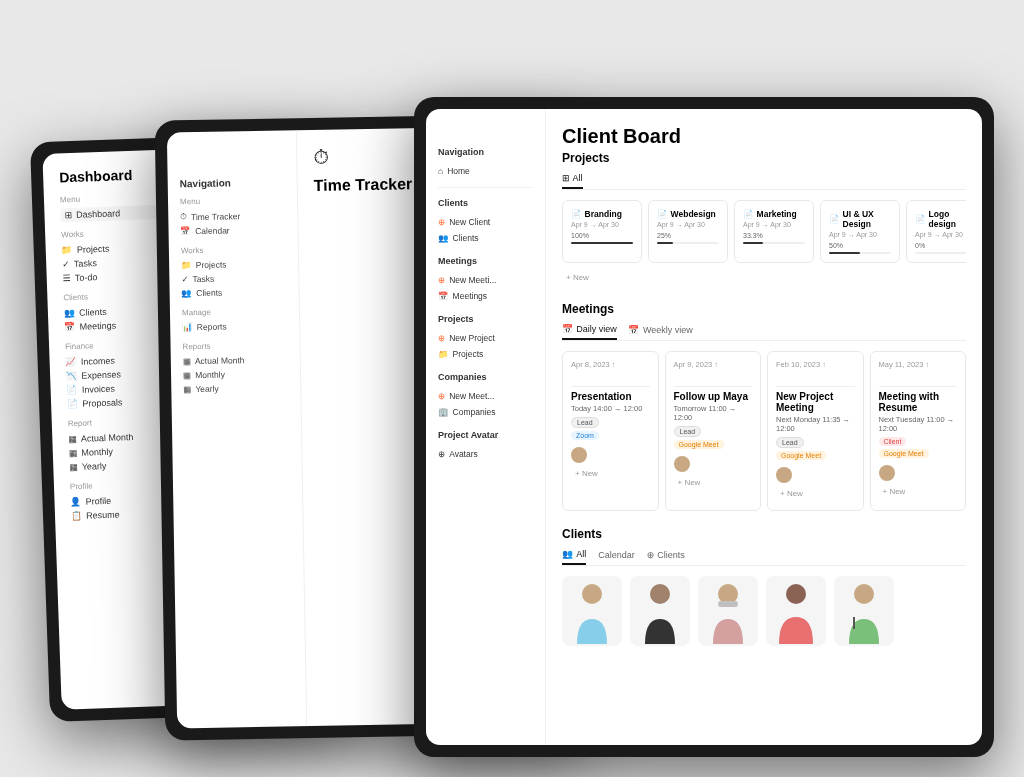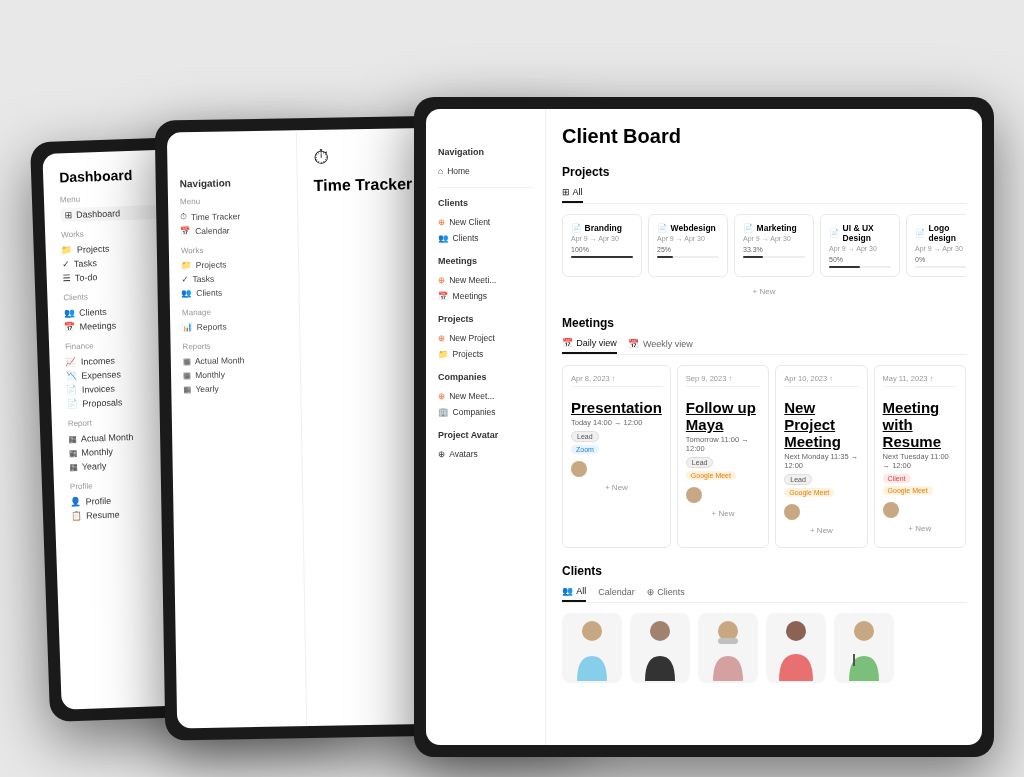--- a/index.html
+++ b/index.html
@@ -156,21 +156,21 @@
     }
     .cb-main {
       flex: 1;
       padding: 16px;
       overflow-y: auto;
       overflow-x: hidden;
     }
     .cb-title {
       font-size: 20px;
       font-weight: 700;
-      margin-bottom: 17px;
+      margin-bottom: 3px;
     }
     .cb-nav-title {
       font-size: 9px;
       font-weight: 700;
       color: #333;
       margin-bottom: 6px;
       margin-top: 10px;
     }
     .cb-nav-item {
       display: flex;
@@ -252,48 +252,46 @@
     .project-pct {
       font-size: 7px;
       color: #666;
       margin-top: 2px;
     }
     .add-new {
       font-size: 8px;
       color: #999;
       padding: 4px;
       cursor: pointer;
-      text-align: center;
     }
 
     
     .meetings-grid {
       display: flex;
       gap: 6px;
     }
     .meeting-card {
       flex: 1;
       background: #fff;
       border: 1px solid #e8e8e8;
       border-radius: 6px;
       padding: 8px;
       font-size: 8px;
     }
     .meeting-date {
       font-size: 7.5px;
       color: #999;
-      margin-bottom: 12px;
+      margin-bottom: 4px;
       border-bottom: 1px solid #eee;
-      padding-bottom: 3px;
+      padding-bottom: 17px;
     }
     .meeting-title {
-      font-size: 15px;
+      font-size: 10px;
       font-weight: 600;
       margin-bottom: 2px;
-      text-decoration: underline;
     }
     .meeting-time {
       font-size: 7.5px;
       color: #666;
       margin-bottom: 4px;
     }
     .badge {
       display: inline-block;
       font-size: 7px;
       padding: 1px 5px;
@@ -599,31 +597,31 @@
             <div class="meeting-date">Apr 8, 2023 ↑</div>
             <div class="meeting-title">Presentation</div>
             <div class="meeting-time">Today 14:00 → 12:00</div>
             <span class="badge badge-lead">Lead</span><br>
             <span class="badge badge-zoom">Zoom</span>
             <div style="margin-top:4px;"><span class="avatar-circle"></span></div>
             <div class="add-new">+ New</div>
           </div>
 
           <div class="meeting-card">
-            <div class="meeting-date">Sep 9, 2023 ↑</div>
+            <div class="meeting-date">Apr 9, 2023 ↑</div>
             <div class="meeting-title">Follow up Maya</div>
             <div class="meeting-time">Tomorrow 11:00 → 12:00</div>
             <span class="badge badge-lead">Lead</span><br>
             <span class="badge badge-google">Google Meet</span>
             <div style="margin-top:4px;"><span class="avatar-circle"></span></div>
             <div class="add-new">+ New</div>
           </div>
 
           <div class="meeting-card">
-            <div class="meeting-date">Apr 10, 2023 ↑</div>
+            <div class="meeting-date">Feb 10, 2023 ↑</div>
             <div class="meeting-title">New Project Meeting</div>
             <div class="meeting-time">Next Monday 11:35 → 12:00</div>
             <span class="badge badge-lead">Lead</span><br>
             <span class="badge badge-google">Google Meet</span>
             <div style="margin-top:4px;"><span class="avatar-circle"></span></div>
             <div class="add-new">+ New</div>
           </div>
 
           <div class="meeting-card">
             <div class="meeting-date">May 11, 2023 ↑</div>

